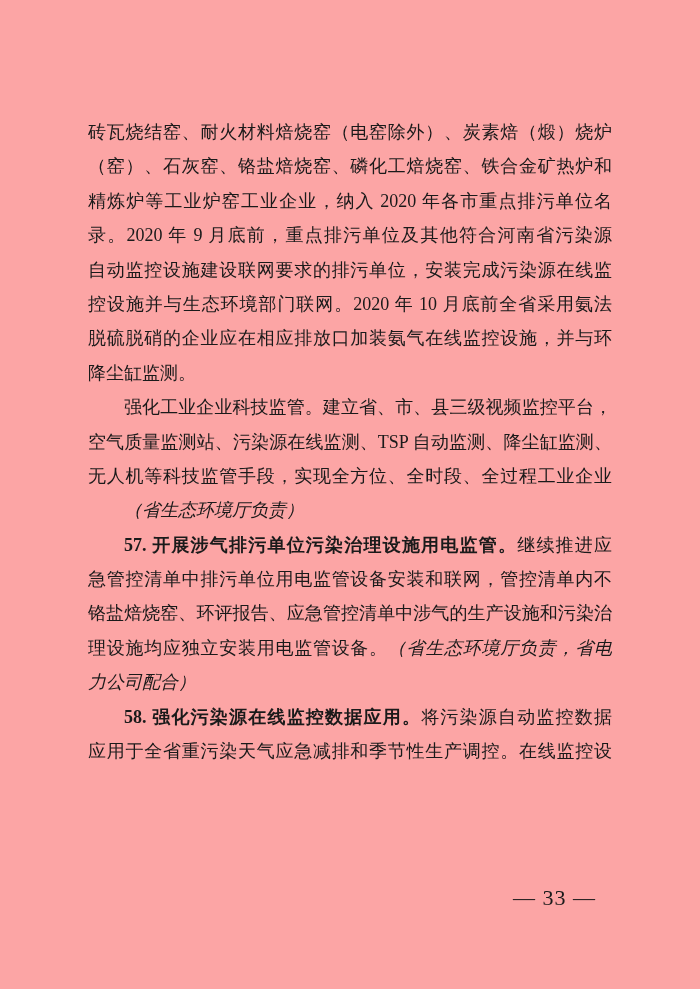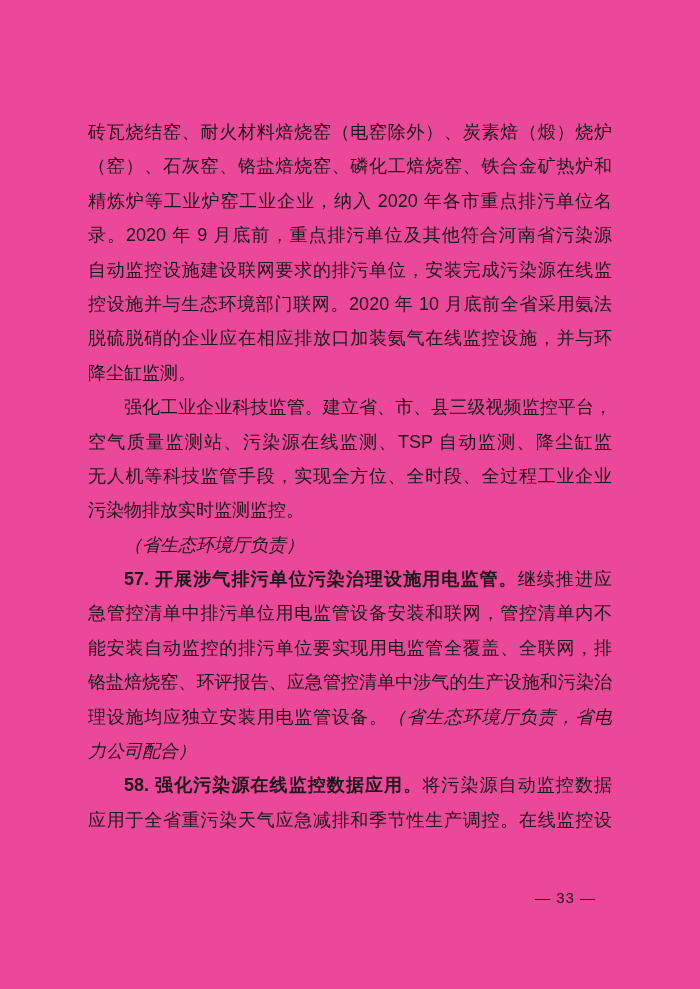--- a/index.html
+++ b/index.html
@@ -4,23 +4,23 @@
 <style>
   html, body {
     margin: 0;
     padding: 0;
     background: #e8e8e8;
   }
   .page {
     position: relative;
     width: 700px;
     height: 989px;
-    background: #ec4899;
+    background: #fca5a5;
     overflow: hidden;
-    font-family: Liberation Sans, sans-serif;
+    font-family: Liberation Serif, serif;
     color: #1a1a1a;
   }
   .content {
     position: absolute;
     left: 88px;
     top: 115px;
     width: 524px;
   }
   .line {
     height: 34.4px;
@@ -39,21 +39,21 @@
   .seg-bold {
     font-weight: bold;
   }
   .seg-kai {
     font-style: italic;
   }
   .pagenum {
     position: absolute;
     top: 887px;
     right: 104px;
-    font-size: 15px;
+    font-size: 22px;
     line-height: 22px;
     letter-spacing: 1px;
     color: #1a1a1a;
   }
 </style>
 </head>
 <body>
 
 <div class="page">
   <div class="content">
@@ -61,25 +61,23 @@
       <div class="line j"><span>（窑）、石灰窑、铬盐焙烧窑、磷化工焙烧窑、铁合金矿热炉和</span></div>
       <div class="line j"><span>精炼炉等工业炉窑工业企业，纳入 2020 年各市重点排污单位名</span></div>
       <div class="line j"><span>录。2020 年 9 月底前，重点排污单位及其他符合河南省污染源</span></div>
       <div class="line j"><span>自动监控设施建设联网要求的排污单位，安装完成污染源在线监</span></div>
       <div class="line j"><span>控设施并与生态环境部门联网。2020 年 10 月底前全省采用氨法</span></div>
       <div class="line j"><span>脱硫脱硝的企业应在相应排放口加装氨气在线监控设施，并与环</span></div>
       <div class="line"><span>降尘缸监测。</span></div>
       <div class="line ind j"><span>强化工业企业科技监管。建立省、市、县三级视频监控平台，</span></div>
       <div class="line j"><span>空气质量监测站、污染源在线监测、TSP 自动监测、降尘缸监测、</span></div>
       <div class="line j"><span>无人机等科技监管手段，实现全方位、全时段、全过程工业企业</span></div>
-      <div class="line"><span>污染物排放实时监测监控。</span></div>
       <div class="line ind"><span class="seg-kai">（省生态环境厅负责）</span></div>
       <div class="line ind j"><span class="seg-bold">57. 开展涉气排污单位污染治理设施用电监管。</span><span>继续推进应</span></div>
       <div class="line j"><span>急管控清单中排污单位用电监管设备安装和联网，管控清单内不</span></div>
-      <div class="line j"><span>能安装自动监控的排污单位要实现用电监管全覆盖、全联网，排</span></div>
       <div class="line j"><span>铬盐焙烧窑、环评报告、应急管控清单中涉气的生产设施和污染治</span></div>
       <div class="line j"><span>理设施均应独立安装用电监管设备。</span><span class="seg-kai">（省生态环境厅负责，省电</span></div>
       <div class="line"><span class="seg-kai">力公司配合）</span></div>
       <div class="line ind j"><span class="seg-bold">58. 强化污染源在线监控数据应用。</span><span>将污染源自动监控数据</span></div>
       <div class="line j"><span>应用于全省重污染天气应急减排和季节性生产调控。在线监控设</span></div>
     </div>
   <div class="pagenum">— 33 —</div>
 </div>
 
 </body></html>

